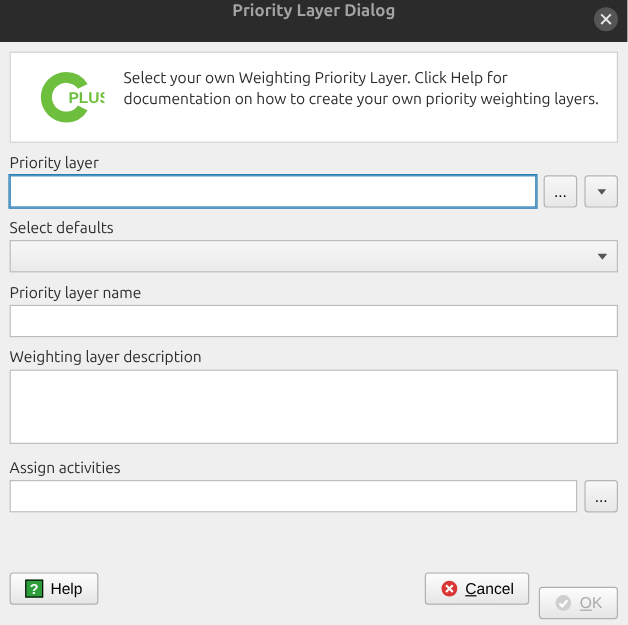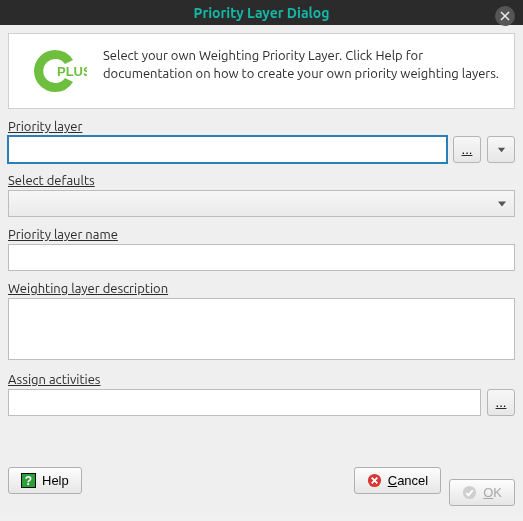--- a/index.html
+++ b/index.html
@@ -8,24 +8,23 @@
     font-family: "Ubuntu", "Segoe UI", sans-serif;
     font-size: 13px;
     background: #f0f0f0;
     color: #2b2b2b;
     width: 523px;
     height: 521px;
     overflow: hidden;
   }
   .titlebar {
     background: #2b2b2b;
-    color: #14b8a6;
-    height: 25px;
-    display: flex;
-    align-items: center;
+    color: #a3a3a3;
+    height: 35px;
+    display: flex;
     justify-content: center;
     position: relative;
   }
   .titlebar .title {
     font-weight: 600;
     font-size: 14px;
   }
   .titlebar .close {
     position: absolute;
     right: 8px;
@@ -59,21 +58,20 @@
     flex: 0 0 64px;
     height: 50px;
     position: relative;
   }
   .intro-text {
     font-size: 13px;
     line-height: 1.4;
   }
   .field-block {
     margin-top: 10px;
-    text-decoration: underline;
   }
   .field-label {
     margin: 0 0 3px 0;
     font-size: 13px;
   }
   .row {
     display: flex;
     gap: 6px;
     align-items: stretch;
   }

